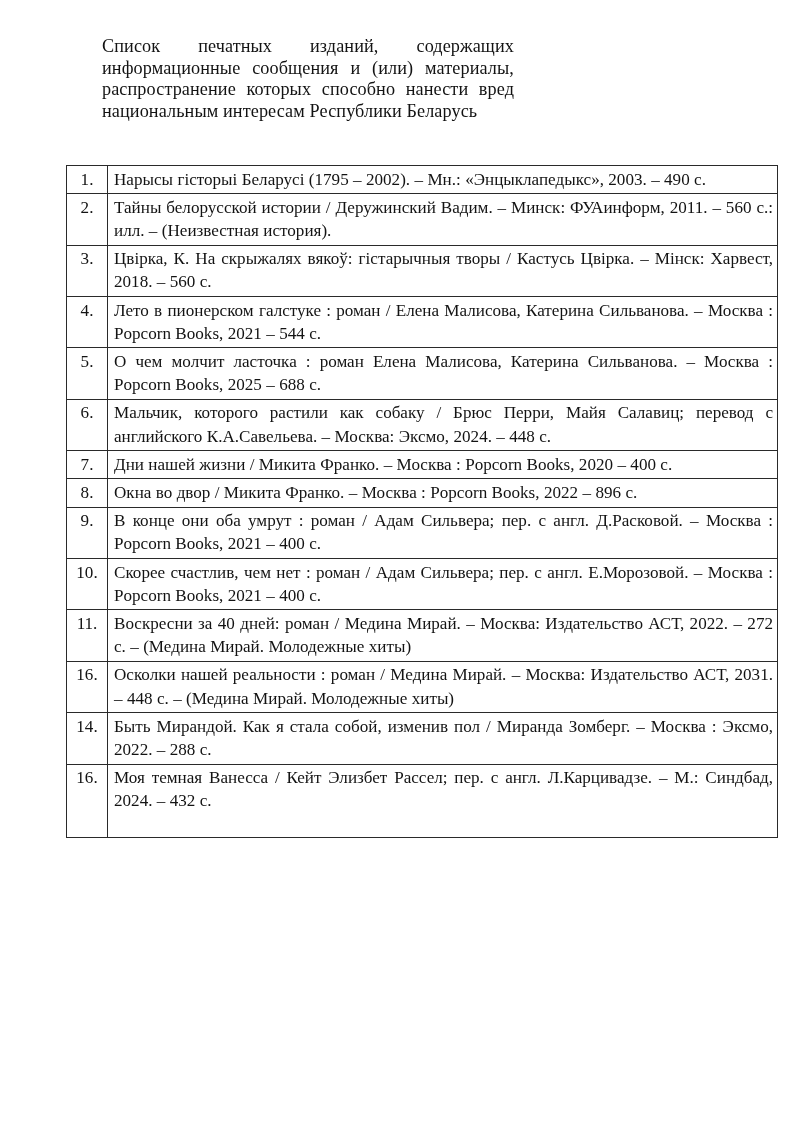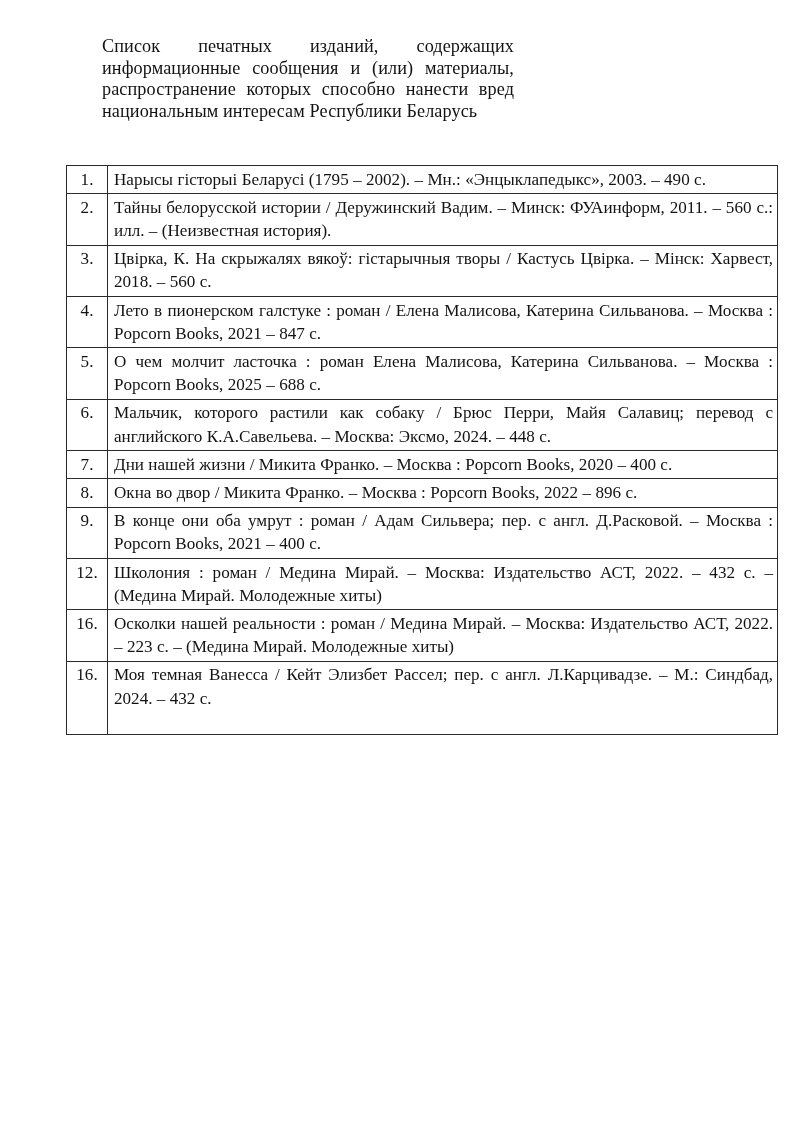--- a/index.html
+++ b/index.html
@@ -91,21 +91,21 @@
         <td class="entry">Тайны белорусской истории / Деружинский Вадим. – Минск: ФУАинформ, 2011. – 560 с.: илл. – (Неизвестная история).</td>
       </tr>
 
       <tr>
         <td class="num">3.</td>
         <td class="entry">Цвірка, К. На скрыжалях вякоў: гістарычныя творы / Кастусь Цвірка. – Мінск: Харвест, 2018. – 560 с.</td>
       </tr>
 
       <tr>
         <td class="num">4.</td>
-        <td class="entry">Лето в пионерском галстуке : роман / Елена Малисова, Катерина Сильванова. – Москва : Popcorn Books, 2021 – 847 с.</td>
+        <td class="entry">Лето в пионерском галстуке : роман / Елена Малисова, Катерина Сильванова. – Москва : Popcorn Books, 2021 – 544 с.</td>
       </tr>
 
       <tr>
         <td class="num">5.</td>
         <td class="entry">О чем молчит ласточка : роман Елена Малисова, Катерина Сильванова. – Москва : Popcorn Books, 2025 – 688 с.</td>
       </tr>
 
       <tr>
         <td class="num">6.</td>
         <td class="entry">Мальчик, которого растили как собаку / Брюс Перри, Майя Салавиц; перевод с английского К.А.Савельева. – Москва: Эксмо, 2024. – 448 с.</td>
@@ -119,32 +119,40 @@
       <tr>
         <td class="num">8.</td>
         <td class="entry">Окна во двор / Микита Франко. – Москва : Popcorn Books, 2022 – 896 с.</td>
       </tr>
 
       <tr>
         <td class="num">9.</td>
         <td class="entry">В конце они оба умрут : роман / Адам Сильвера; пер. с англ. Д.Расковой. – Москва : Popcorn Books, 2021 – 400 с.</td>
       </tr>
 
+      <tr>
+        <td class="num">10.</td>
+        <td class="entry">Скорее счастлив, чем нет : роман / Адам Сильвера; пер. с англ. Е.Морозовой. – Москва : Popcorn Books, 2021 – 400 с.</td>
+      </tr>
+
+      <tr>
+        <td class="num">11.</td>
+        <td class="entry">Воскресни за 40 дней: роман / Медина Мирай. – Москва: Издательство АСТ, 2022. – 272 с. – (Медина Мирай. Молодежные хиты)</td>
+      </tr>
 
 
       <tr>
-        <td class="num">12.</td>
-        <td class="entry">Школония : роман / Медина Мирай. – Москва: Издательство АСТ, 2022. – 432 с. – (Медина Мирай. Молодежные хиты)</td>
+        <td class="num">16.</td>
+        <td class="entry">Осколки нашей реальности : роман / Медина Мирай. – Москва: Издательство АСТ, 2031. – 448 с. – (Медина Мирай. Молодежные хиты)</td>
       </tr>
 
       <tr>
-        <td class="num">16.</td>
-        <td class="entry">Осколки нашей реальности : роман / Медина Мирай. – Москва: Издательство АСТ, 2022. – 223 с. – (Медина Мирай. Молодежные хиты)</td>
+        <td class="num">14.</td>
+        <td class="entry">Быть Мирандой. Как я стала собой, изменив пол / Миранда Зомберг. – Москва : Эксмо, 2022. – 288 с.</td>
       </tr>
-
 
 
       <tr class="tall">
         <td class="num">16.</td>
         <td class="entry">Моя темная Ванесса / Кейт Элизбет Рассел; пер. с англ. Л.Карцивадзе. – М.: Синдбад, 2024. – 432 с.</td>
       </tr>
 
     </tbody>
   </table>
 

